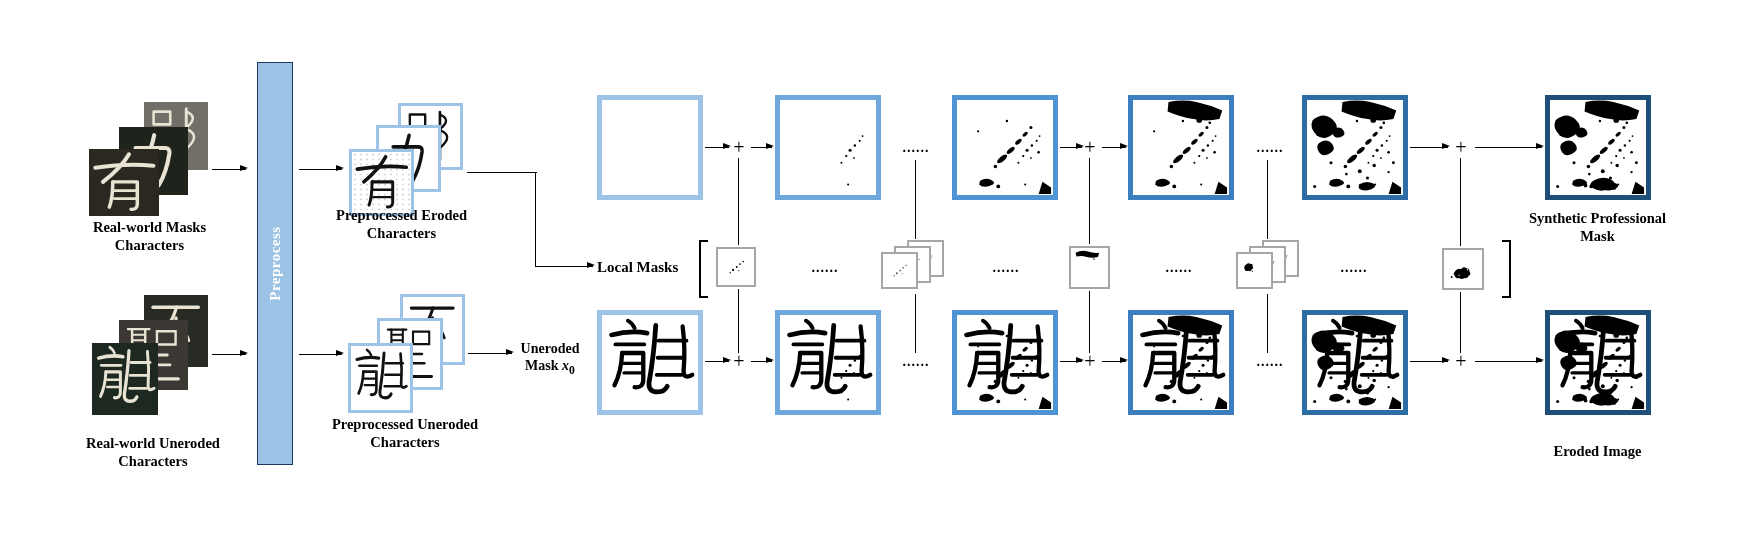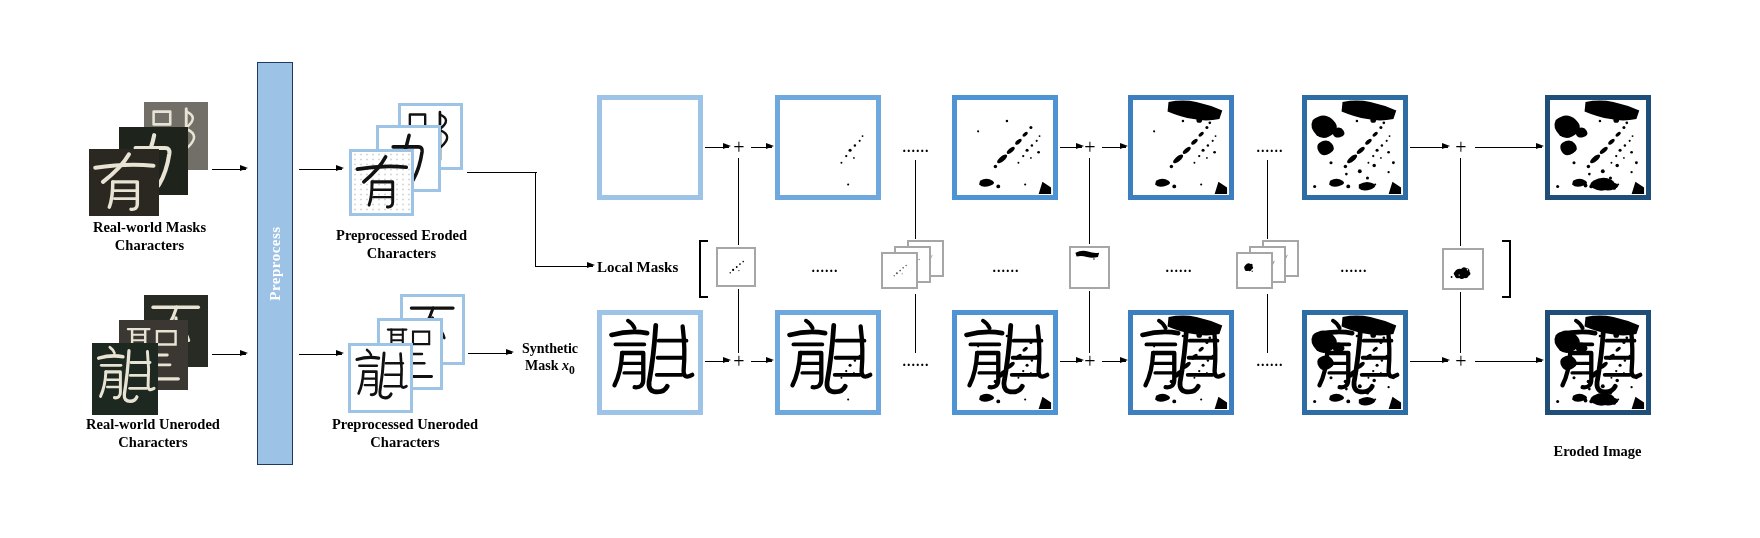--- a/index.html
+++ b/index.html
@@ -195,21 +195,21 @@
       <svg viewBox="0 0 100 100" preserveAspectRatio="none">
           <use href="#g-sheng"></use>
         </svg>
       </div>
     <div class="tile dark" style="left:0;top:48px;width:66px;height:72px;background:#1D2820">
       <svg viewBox="0 0 100 100" preserveAspectRatio="none">
           <use href="#g-dragon"></use>
         </svg>
       </div>
   </div>
-  <div class="lbl" style="left:64px;top:415px;width:178px">
+  <div class="lbl" style="left:64px;top:434px;width:178px">
     <div>Real-world Uneroded</div>
     <div>Characters</div>
   </div>
 
   <div class="harrow ah" style="left:212px;top:169px;width:34px"></div>
   <div class="harrow ah" style="left:212px;top:354px;width:34px"></div>
 
   <div class="bar" style="left: 257px; top: 62px; width: 36px; height: 403px; background: rgb(156, 194, 229); border-color: rgb(31, 56, 100);">
     <span>Preprocess</span>
   </div>
@@ -227,21 +227,21 @@
       <svg viewBox="0 0 100 100" preserveAspectRatio="none">
           <use href="#g-li"></use>
         </svg>
       </div>
     <div class="tile lite tex2" style="left:0;top:46px;width:65px;height:67px">
       <svg viewBox="0 0 100 100" preserveAspectRatio="none">
           <use href="#g-you"></use>
         </svg>
       </div>
   </div>
-  <div class="lbl" style="left:314px;top:226px;width:175px">
+  <div class="lbl" style="left:314px;top:206px;width:175px">
     <div>Preprocessed Eroded</div>
     <div>Characters</div>
   </div>
 
   <div class="stackbox" style="left:348px;top:294px;width:117px;height:119px">
     <div class="tile lite" style="left:52px;top:0;width:65px;height:71px">
       <svg viewBox="0 0 100 100" preserveAspectRatio="none">
           <use href="#g-bu"></use>
         </svg>
       </div>
@@ -264,21 +264,21 @@
   <div class="harrow" style="left:467px;top:172px;width:70px"></div>
   <div class="vline" style="left:535.4px;top:172px;height:95px"></div>
   <div class="harrow ah" style="left:536px;top:266px;width:57px"></div>
 
   <div class="lbl" style="left:597px;top:258px;font-size:15px">
     <span>Local Masks</span>
   </div>
 
   <div class="harrow ah" style="left:468px;top:353px;width:44px"></div>
   <div class="lbl" style="left:506px;top:340px;width:88px;font-size:14px;line-height:17px">
-    <div>Synthetic</div>
+    <div>Uneroded</div>
     <div><span>Mask </span><i>x</i><sub>0</sub></div>
   </div>
 
   <div class="frame" style="left: 597px; top: 95px; border-color: rgb(157, 195, 230);">
     <svg viewBox="0 0 100 100" preserveAspectRatio="none"></svg>
     </div>
   <div class="frame" style="left: 775px; top: 95px; border-color: rgb(111, 168, 220);">
     <svg viewBox="0 0 100 100" preserveAspectRatio="none">
         <use href="#g-spk"></use>
       </svg>
@@ -319,20 +319,24 @@
   <div class="harrow ah" style="left:751px;top:147px;width:21px"></div>
   <span class="dots" style="left:916px;top:148px">......</span>
   <div class="harrow ah" style="left:1060px;top:147px;width:22px"></div>
   <span class="plus" style="left:1090px;top:148px">+</span>
   <div class="harrow ah" style="left:1102px;top:147px;width:24px"></div>
   <span class="dots" style="left:1270px;top:148px">......</span>
   <div class="harrow ah" style="left:1410px;top:147px;width:38px"></div>
   <span class="plus" style="left:1461px;top:148px">+</span>
   <div class="harrow ah" style="left:1475px;top:147px;width:67px"></div>
 
+  <div class="lbl" style="left:1505px;top:209px;width:185px">
+    <div>Synthetic Professional</div>
+    <div>Mask</div>
+  </div>
 
   <div class="bracket-l" style="left:699px;top:240px;width:9px;height:58px"></div>
   <div class="mframe" style="left: 716px; top: 247px; width: 40px; height: 40px; border-color: rgb(166, 166, 166);">
     <svg viewBox="0 0 100 100" preserveAspectRatio="none">
         <use href="#g-mini-streak"></use>
       </svg>
     </div>
   <span class="dots" style="left:825px;top:268px">......</span>
 
   <div class="stackbox" style="left:881px;top:240px;width:64px;height:53px">

